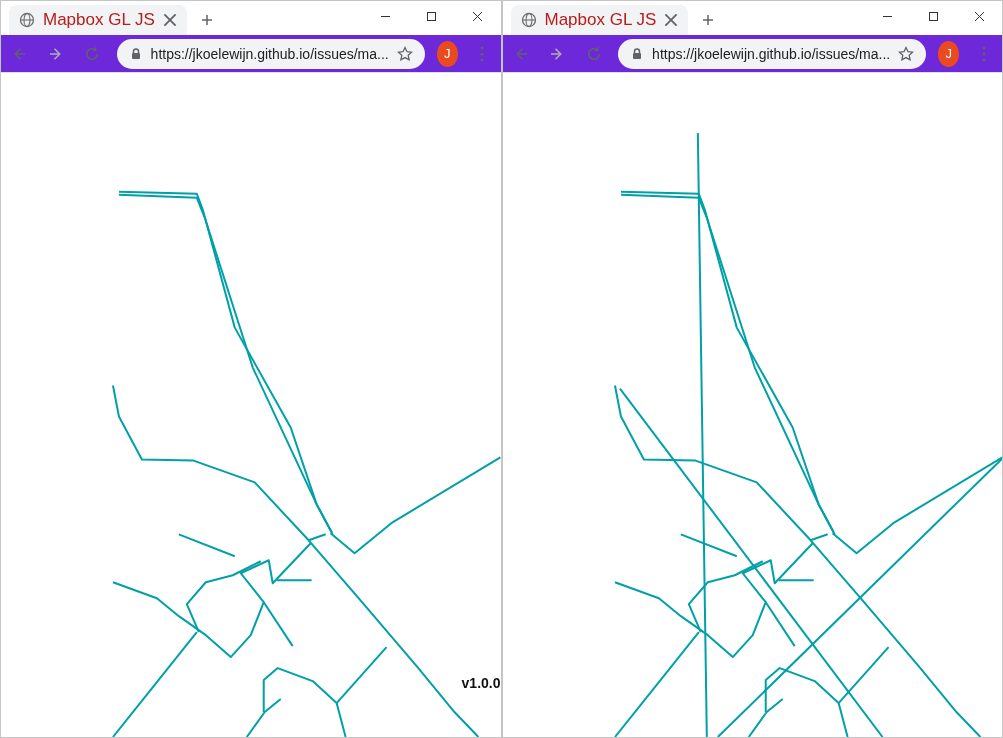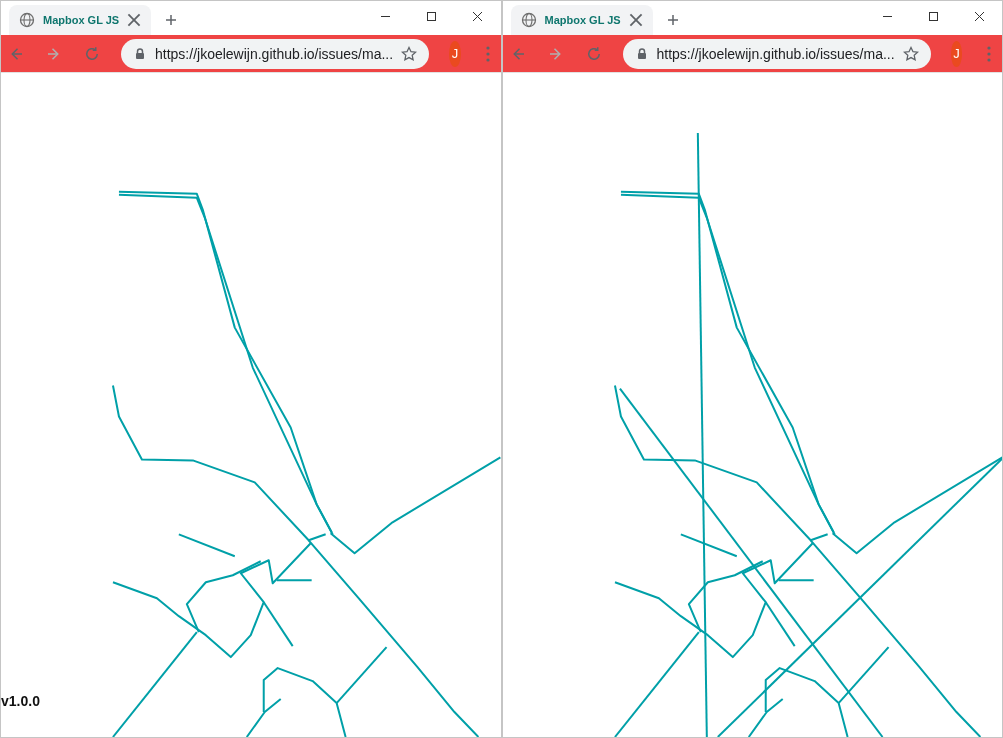--- a/index.html
+++ b/index.html
@@ -6,45 +6,45 @@
   html, body { margin: 0; padding: 0; font-family: "Segoe UI", Arial, sans-serif; background: #fff; }
   body { width: 1003px; height: 738px; overflow: hidden; }
 
   .split { display: flex; width: 100%; height: 100%; }
   .pane { width: 50%; height: 100%; border: 1px solid #c5c5c5; background: #fff; display: flex; flex-direction: column; position: relative; }
 
   
   .titlebar { height: 34px; background: #fff; display: flex; align-items: flex-end; padding-left: 8px; border-bottom: none; }
   .tab { display: flex; align-items: center; height: 30px; background: #f2f3f5; border-radius: 8px 8px 0 0; padding: 0 10px 0 10px; gap: 8px; max-width: 220px; }
   .tab .favicon { width: 16px; height: 16px; }
-  .tab .title { font-size: 11px; color: #0f766e; white-space: nowrap; overflow: hidden; text-overflow: ellipsis; flex: 1; font-weight: bold; }
+  .tab .title { font-size: 17px; color: #b91c1c; white-space: nowrap; overflow: hidden; text-overflow: ellipsis; flex: 1; }
   .tab .close { width: 14px; height: 14px; display: flex; align-items: center; justify-content: center; cursor: pointer; }
   .newtab { width: 28px; height: 28px; display: flex; align-items: center; justify-content: center; margin-left: 6px; margin-bottom: 1px; cursor: pointer; border-radius: 50%; }
   .wincontrols { margin-left: auto; display: flex; height: 32px; align-self: flex-start; }
   .winbtn { width: 46px; height: 30px; display: flex; align-items: center; justify-content: center; cursor: pointer; }
   .winbtn svg { width: 11px; height: 11px; }
 
   
-  .toolbar { height: 38px; background: #ef4444; border-bottom: 1px solid #e2e2e2; display: flex; align-items: center; padding: 0 6px; gap: 20px; }
+  .toolbar { height: 38px; background: #6d28d9; border-bottom: 1px solid #e2e2e2; display: flex; align-items: center; padding: 0 6px; gap: 12px; }
   .tbtn { width: 30px; height: 30px; border-radius: 50%; display: flex; align-items: center; justify-content: center; cursor: pointer; }
   .tbtn svg { width: 18px; height: 18px; stroke: #5f6368; fill: none; stroke-width: 2; }
   .tbtn.disabled svg { stroke: #b0b0b0; }
   .omnibox { flex: 1; height: 30px; background: #f1f3f4; border-radius: 15px; display: flex; align-items: center; padding: 0 12px; gap: 8px; }
   .omnibox .lock { width: 14px; height: 14px; }
   .omnibox .url { font-size: 14px; color: #202124; white-space: nowrap; overflow: hidden; text-overflow: ellipsis; flex: 1; }
   .omnibox .star { width: 16px; height: 16px; cursor: pointer; }
   .avatar { width: 26px; height: 26px; border-radius: 50%; background: #ea4a1f; color: #fff; font-size: 13px; font-weight: 500; display: flex; align-items: center; justify-content: center; cursor: pointer; }
   .menu { width: 30px; height: 30px; display: flex; align-items: center; justify-content: center; cursor: pointer; }
   .menu svg { width: 4px; height: 16px; fill: #5f6368; }
 
   
   .content { flex: 1; background: #fff; position: relative; overflow: hidden; }
   .map-svg { position: absolute; top: 0; left: 0; width: 100%; height: 100%; }
   .map-svg path, .map-svg line, .map-svg polyline { stroke: #00a0a8; stroke-width: 2.0; fill: none; stroke-linejoin: round; }
-  .version { position: absolute; left: 0; right: 0; bottom: 28px; text-align: left; font-size: 14px; font-weight: 600; color: #111; font-family: Arial, sans-serif; }
+  .version { position: absolute; left: 0; right: 0; bottom: 46px; text-align: right; font-size: 14px; font-weight: 600; color: #111; font-family: Arial, sans-serif; }
 </style>
 </head>
 <body>
 
 <div class="split">
 
   <div class="pane">
     <div class="titlebar">
       <div class="tab">
         <span class="favicon">

